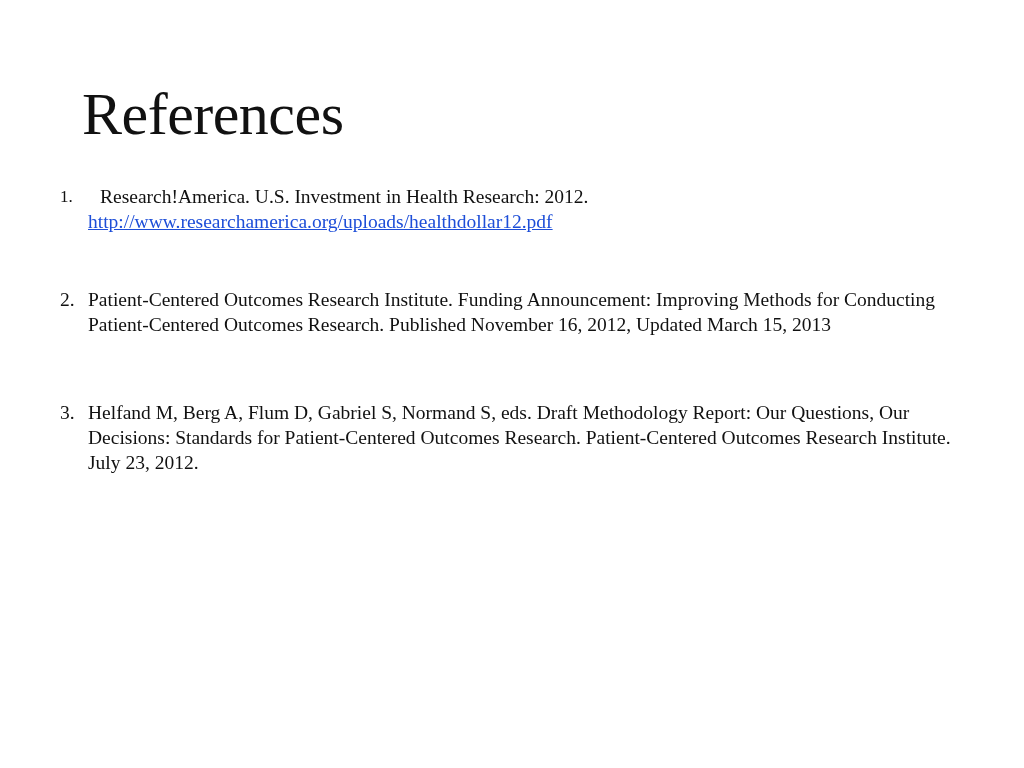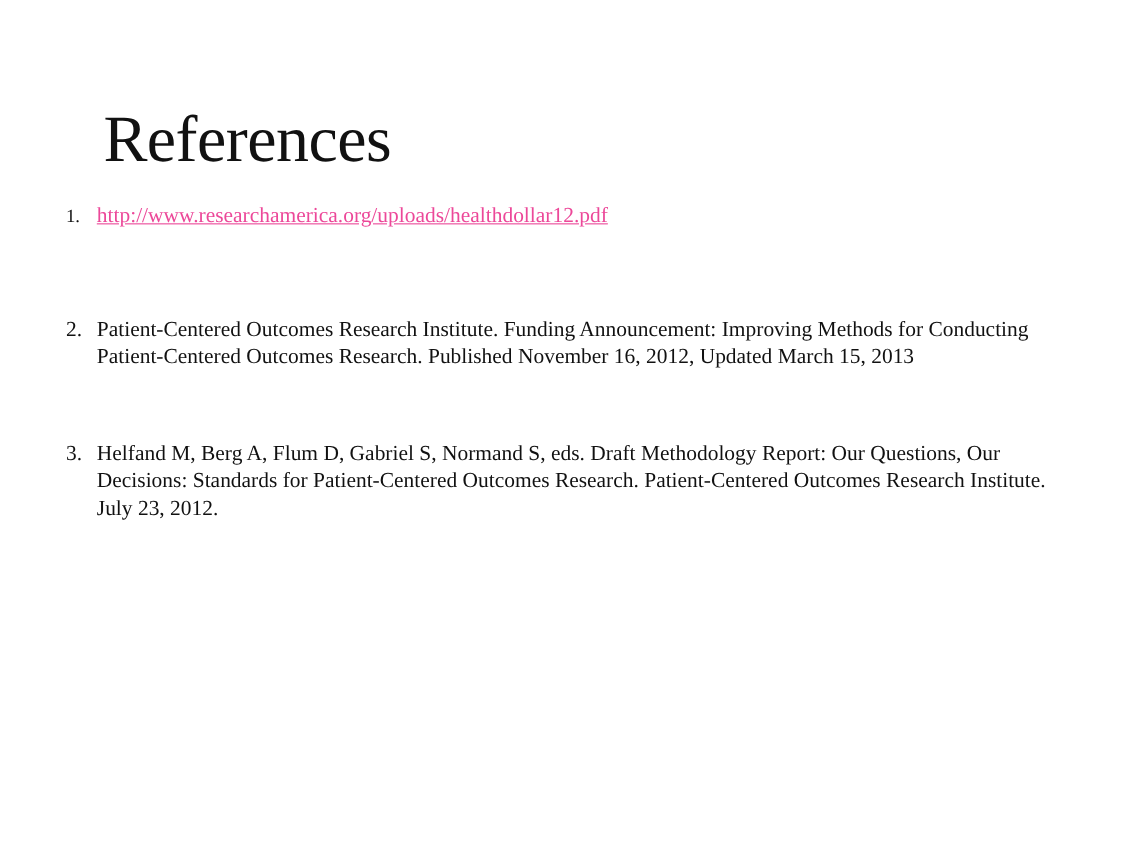--- a/index.html
+++ b/index.html
@@ -12,21 +12,21 @@
       height: 768px;
       position: relative;
       overflow: hidden;
       font-family: "DejaVu Serif", "Liberation Serif", serif;
       color: #111111;
     }
     .slide-title {
       position: absolute;
       left: 82px;
       top: 78px;
-      margin: 12px;
+      margin: 0;
       font-family: "Liberation Serif", serif;
       font-weight: normal;
       font-size: 60px;
       line-height: 72px;
       color: #111111;
       letter-spacing: -0.5px;
     }
     .ref-list {
       position: absolute;
       left: 60px;
@@ -50,35 +50,36 @@
       top: 0;
       font-family: "Liberation Serif", serif;
     }
     .ref-item.first .ref-num {
       font-size: 17px;
     }
     .ref-item.first .ref-text {
       padding-left: 12px;
     }
     .ref-link {
-      color: #ec4899;
+      color: #1d4ed8;
       display: block;
     }
     #ref1 { top: 0; position: absolute; }
     #ref2 { top: 103px; position: absolute; }
     #ref3 { top: 216px; position: absolute; }
   </style>
 </head>
 <body>
 
 <h1 class="slide-title">References</h1>
 
 <ol class="ref-list">
   <li class="ref-item first" id="ref1">
     <span class="ref-num">1.</span>
+    <span class="ref-text">Research!America. U.S. Investment in Health Research: 2012.</span>
     <a class="ref-link" href="#">http://www.researchamerica.org/uploads/healthdollar12.pdf</a>
   </li>
   <li class="ref-item" id="ref2">
     <span class="ref-num">2.</span>
     <span class="ref-text">Patient-Centered Outcomes Research Institute. Funding Announcement: Improving Methods for Conducting Patient-Centered Outcomes Research. Published November 16, 2012, Updated March 15, 2013</span>
   </li>
   <li class="ref-item" id="ref3">
     <span class="ref-num">3.</span>
     <span class="ref-text">Helfand M, Berg A, Flum D, Gabriel S, Normand S, eds. Draft Methodology Report: Our Questions, Our Decisions: Standards for Patient-Centered Outcomes Research. Patient-Centered Outcomes Research Institute. July 23, 2012.</span>
   </li>

